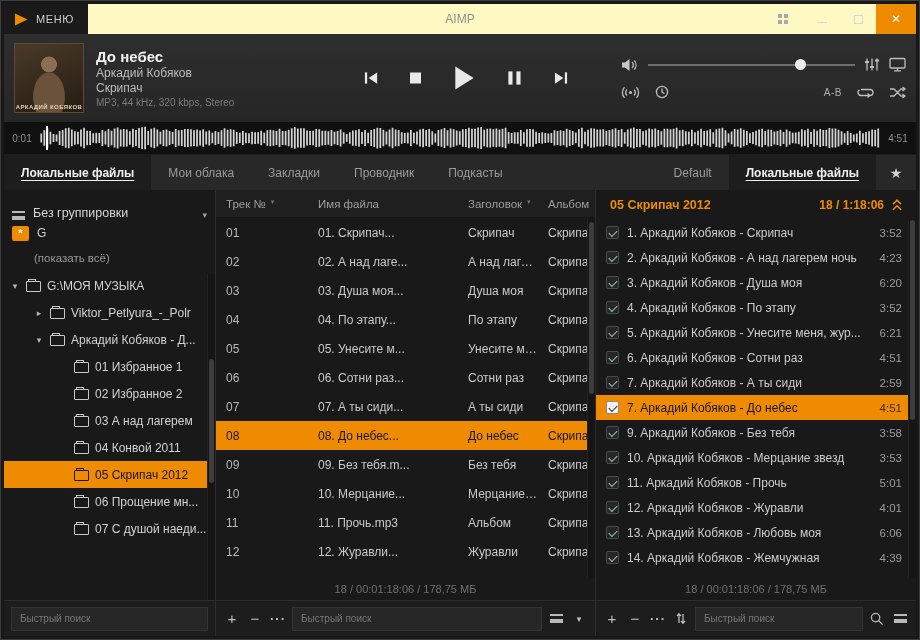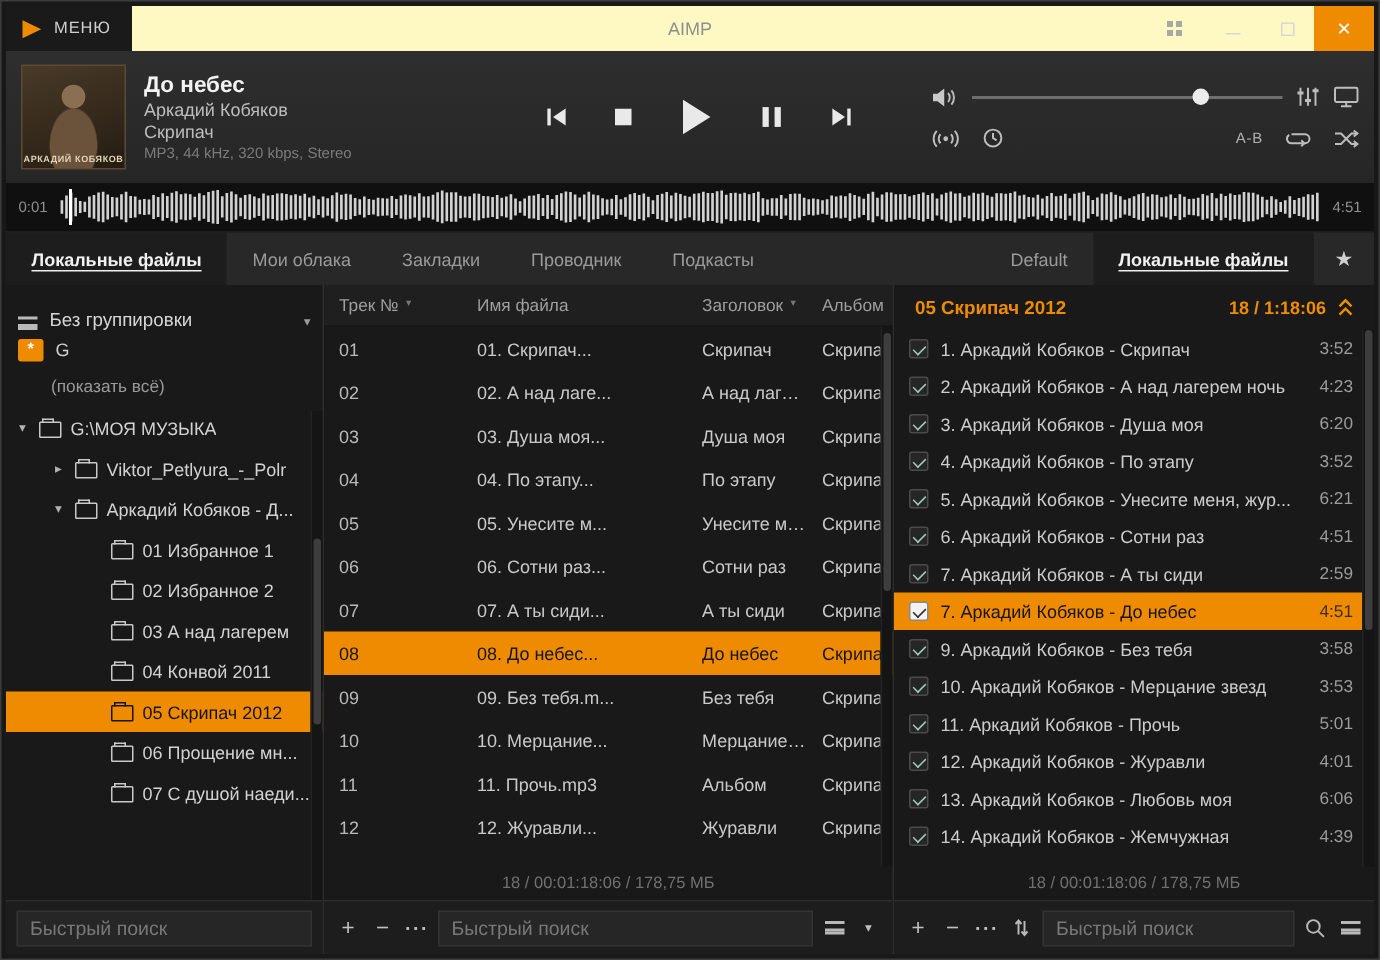--- a/index.html
+++ b/index.html
@@ -79,21 +79,21 @@
   .folder{width:15px;height:11px;border:1px solid #c9c9c9;border-radius:1px;position:relative;flex:0 0 auto;margin-top:2px}
   .folder::before{content:"";position:absolute;top:-3.5px;left:1px;width:6px;height:2px;border:1px solid #c9c9c9;border-bottom:none}
   .tlabel{overflow:hidden;text-overflow:ellipsis}
   .tree-item.selected{background:var(--accent);color:#141414}
   .tree-item.selected .tw{color:#141414}
   .tree-item.selected .folder{border-color:#141414}
   .tree-item.selected .folder::before{border-color:#141414}
 
   
   .bottombar{height:36px;border-top:1px solid #2d2d2d;background:#1d1d1d;display:flex;align-items:center;gap:5px;padding:0 7px;flex:0 0 auto}
-  .search-input{height:24px;background:#262626;border:1px solid #333;color:#bbb;font-size:13px;padding:0 8px;outline:none;min-width:0}
+  .search-input{height:24px;background:#262626;border:1px solid #333;color:#bbb;font-size:10px;padding:0 8px;outline:none;min-width:0}
   .search-input::placeholder{color:#787878}
   .sidebar .search-input{width:100%}
   .tool{min-width:18px;height:24px;display:flex;align-items:center;justify-content:center;color:#c0c0c0;font-size:15px;cursor:pointer}
   .tool .burger{border-color:#b9b9b9}
   .tool svg{stroke:#b9b9b9;fill:none;stroke-width:1.3;display:block}
   .tool.dots{font-size:13px;letter-spacing:1px;font-weight:bold}
   .grow{flex:1}
 
   
   .filecol{width:380px;flex:0 0 auto;border-right:1px solid #2d2d2d;display:flex;flex-direction:column;position:relative}

